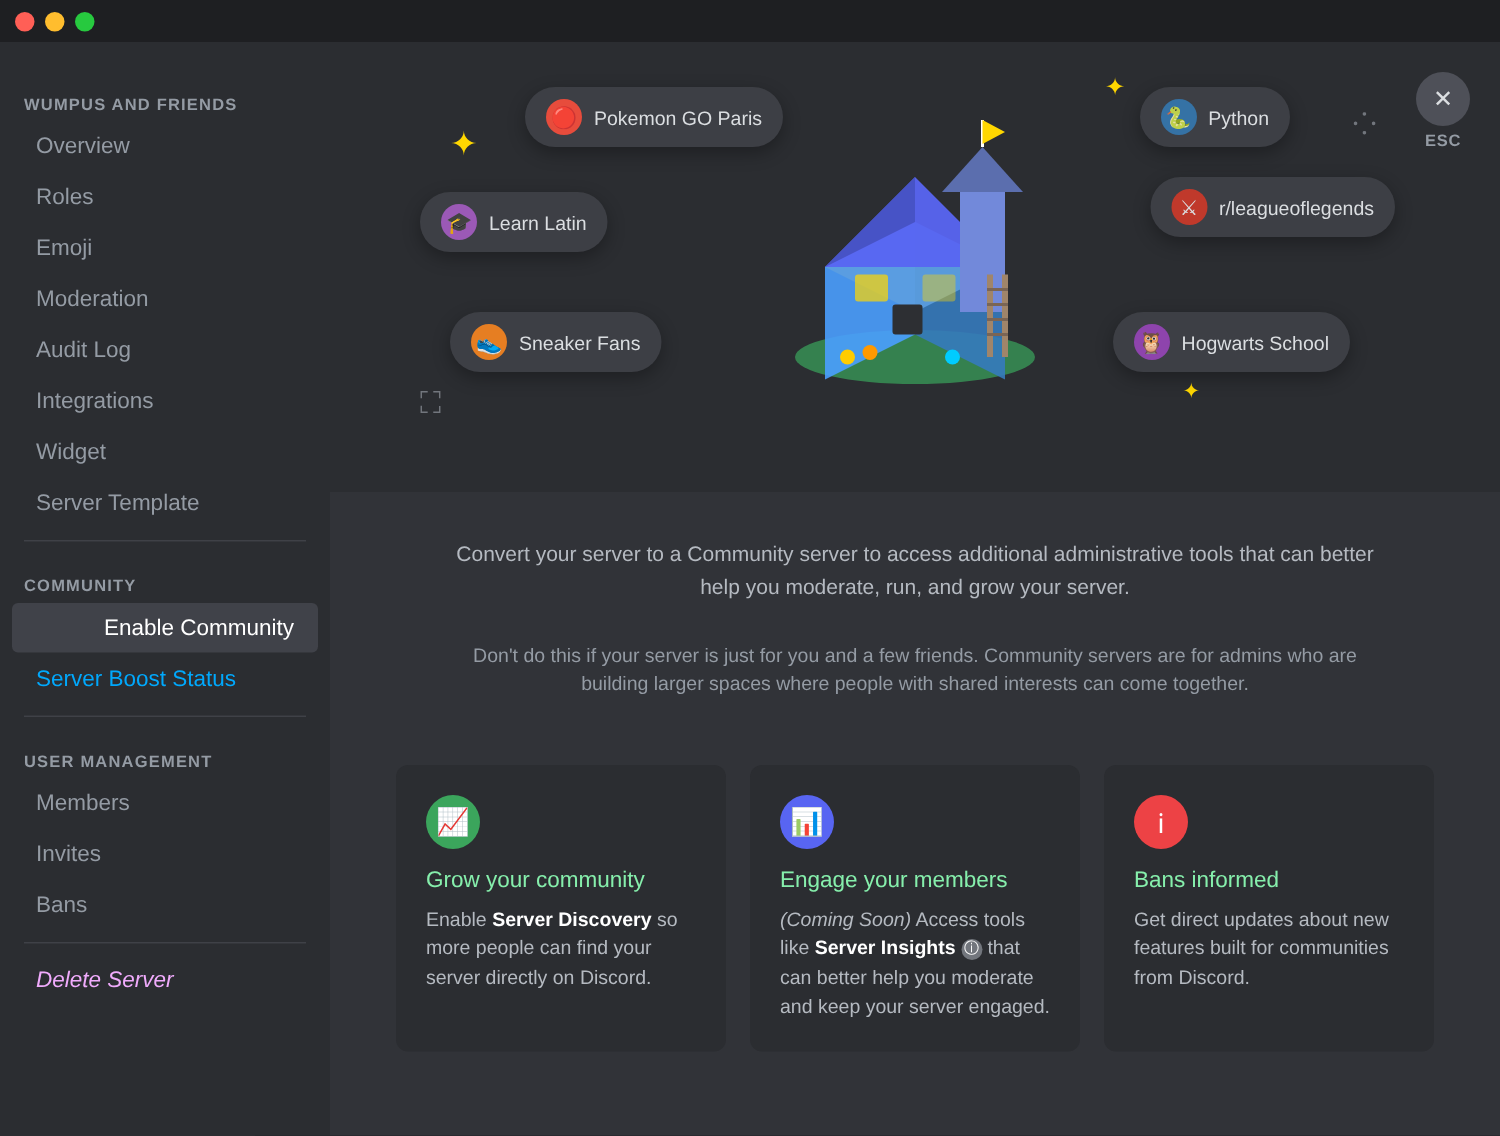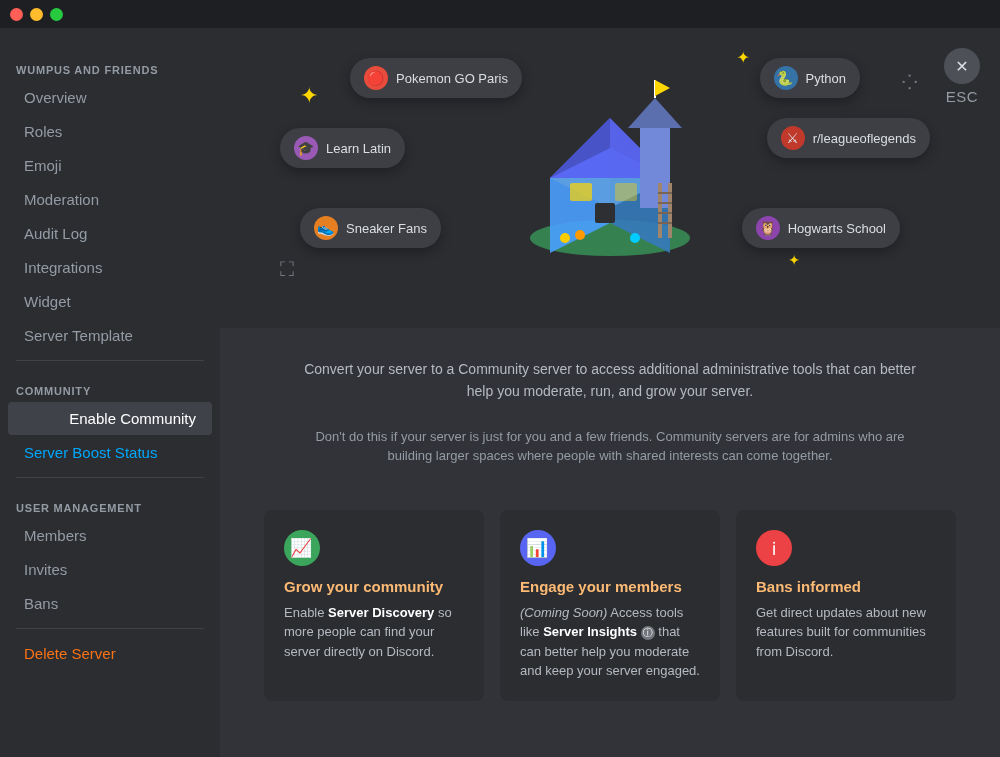--- a/index.html
+++ b/index.html
@@ -68,21 +68,22 @@
     }
     .sidebar-item.active {
       background: #404249;
       color: #ffffff;
       text-align: right;
     }
     .sidebar-item.blue {
       color: #00a8fc;
     }
     .sidebar-item.red {
-      color: #f97316;
+      color: #f0abfc;
+      font-style: italic;
     }
     .sidebar-divider {
       height: 1px;
       background: #3f4147;
       margin: 8px 16px;
     }
 
     
     .main-content {
       flex: 1;
@@ -108,23 +109,23 @@
       border-radius: 50%;
       background: #4e5058;
       display: flex;
       align-items: center;
       justify-content: center;
       color: #dbdee1;
       font-size: 16px;
       cursor: pointer;
     }
     .esc-label {
-      font-size: 15px;
+      font-size: 11px;
       color: #949ba4;
-      font-weight: 400;
+      font-weight: 700;
       letter-spacing: 0.5px;
       text-align: right;
     }
 
     
     .hero-area {
       position: relative;
       height: 300px;
       display: flex;
       align-items: center;
@@ -242,22 +243,22 @@
       align-items: center;
       justify-content: center;
       margin-bottom: 12px;
       font-size: 18px;
     }
     .card-icon-green { background: #3ba55c; color: white; }
     .card-icon-blue { background: #5865f2; color: white; }
     .card-icon-red { background: #ed4245; color: white; }
     .card-title {
       font-size: 15px;
-      font-weight: 700;
-      color: #fdba74;
+      font-weight: 400;
+      color: #86efac;
       margin-bottom: 8px;
     }
     .card-description {
       font-size: 13px;
       color: #b5bac1;
       line-height: 1.5;
     }
     .card-description strong {
       color: #ffffff;
     }

